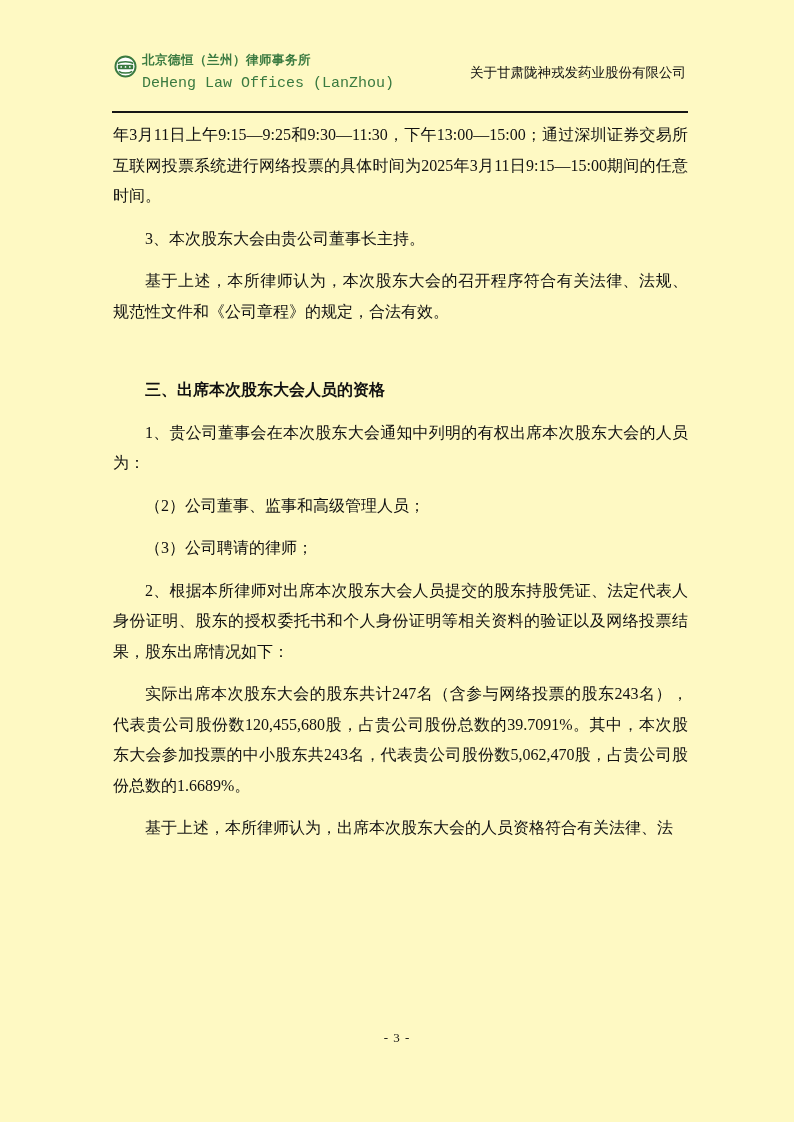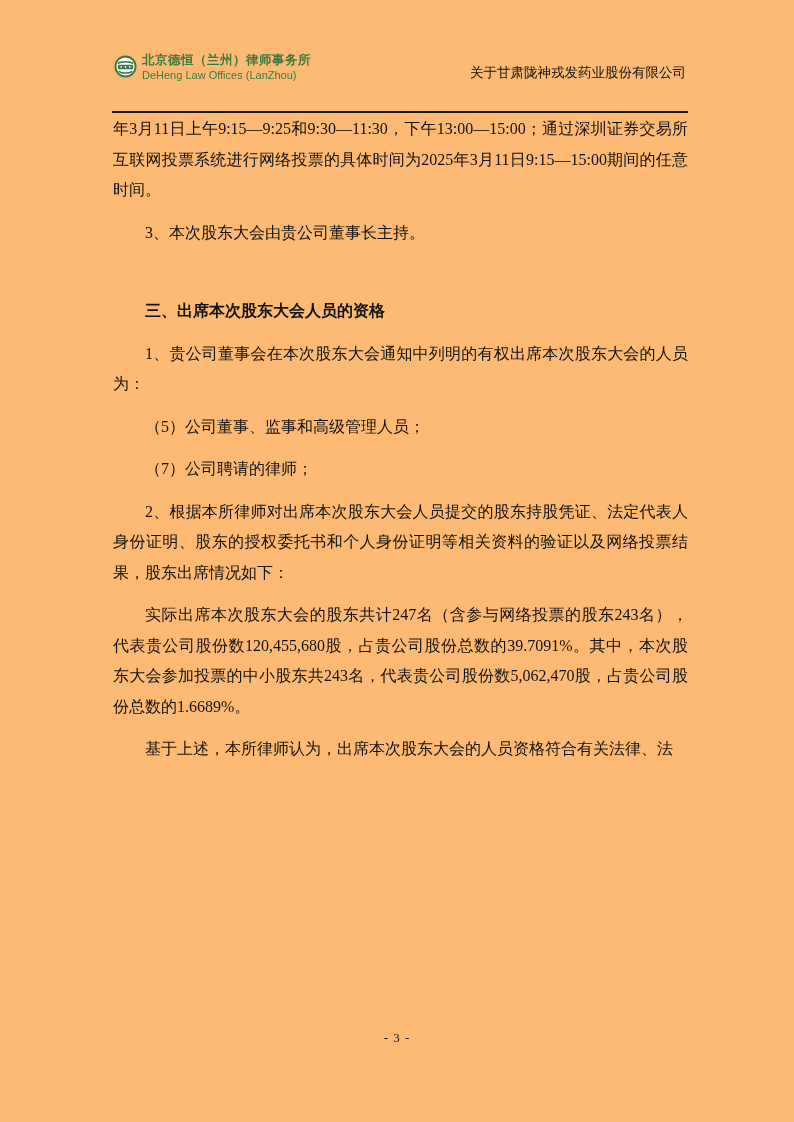--- a/index.html
+++ b/index.html
@@ -2,21 +2,21 @@
 <html><head>
 <meta charset="utf-8">
 <style>
   * { margin: 0; padding: 0; box-sizing: border-box; }
   html, body { background: #ffffff; }
   .page {
     position: relative;
     width: 794px;
     height: 1122px;
     margin: 0 auto;
-    background: #fdba74;
+    background: #fef9c3;
     overflow: hidden;
     font-family: "Liberation Serif", "DejaVu Serif", serif;
     color: #1a1a1a;
   }
 
   
   .header-left {
     position: absolute;
     top: 53px;
     left: 114px;
@@ -28,24 +28,25 @@
   .firm-names { display: flex; flex-direction: column; }
   .firm-name-cn {
     font-family: "Liberation Sans", "DejaVu Sans", sans-serif;
     font-size: 12.5px;
     font-weight: bold;
     color: #3a7a40;
     line-height: 15px;
     letter-spacing: 0.5px;
   }
   .firm-name-en {
-    font-family: Liberation Sans, sans-serif;
-    font-size: 11px;
+    font-family: Liberation Mono, monospace;
+    font-size: 15px;
     color: #3a7a40;
     line-height: 14px;
+    margin-top: 9px;
   }
   .doc-title {
     position: absolute;
     top: 60px;
     right: 108px;
     text-align: left;
     font-size: 13.5px;
     line-height: 26px;
     color: #111111;
   }
@@ -53,21 +54,21 @@
     position: absolute;
     top: 111px;
     left: 112px;
     width: 576px;
     border-top: 2px solid #161616;
   }
 
   
   .content {
     position: absolute;
-    top: 114px;
+    top: 120px;
     left: 113px;
     width: 575px;
     font-size: 16px;
     line-height: 30.5px;
     text-align: justify;
     color: #111111;
   }
   .content p { margin: 0 0 12px 0; }
   .p-indent { text-indent: 2em; }
   .p-noindent { text-indent: 0; }
@@ -112,24 +113,25 @@
 
   <div class="doc-title">
     <div>关于甘肃陇神戎发药业股份有限公司</div>
   </div>
 
   <div class="header-rule"></div>
 
   <div class="content">
     <p class="p-noindent">年3月11日上午9:15—9:25和9:30—11:30，下午13:00—15:00；通过深圳证券交易所互联网投票系统进行网络投票的具体时间为2025年3月11日9:15—15:00期间的任意时间。</p>
     <p class="p-indent">3、本次股东大会由贵公司董事长主持。</p>
+    <p class="p-indent">基于上述，本所律师认为，本次股东大会的召开程序符合有关法律、法规、规范性文件和《公司章程》的规定，合法有效。</p>
     <p class="p-heading">三、出席本次股东大会人员的资格</p>
     <p class="p-indent">1、贵公司董事会在本次股东大会通知中列明的有权出席本次股东大会的人员为：</p>
-    <p class="p-indent">（5）公司董事、监事和高级管理人员；</p>
-    <p class="p-indent">（7）公司聘请的律师；</p>
+    <p class="p-indent">（2）公司董事、监事和高级管理人员；</p>
+    <p class="p-indent">（3）公司聘请的律师；</p>
     <p class="p-indent">2、根据本所律师对出席本次股东大会人员提交的股东持股凭证、法定代表人身份证明、股东的授权委托书和个人身份证明等相关资料的验证以及网络投票结果，股东出席情况如下：</p>
     <p class="p-indent">实际出席本次股东大会的股东共计247名（含参与网络投票的股东243名），代表贵公司股份数120,455,680股，占贵公司股份总数的39.7091%。其中，本次股东大会参加投票的中小股东共243名，代表贵公司股份数5,062,470股，占贵公司股份总数的1.6689%。</p>
     <p class="p-indent">基于上述，本所律师认为，出席本次股东大会的人员资格符合有关法律、法</p>
   </div>
 
   <div class="footer">- 3 -</div>
 
 </div>
 
 </body></html>

